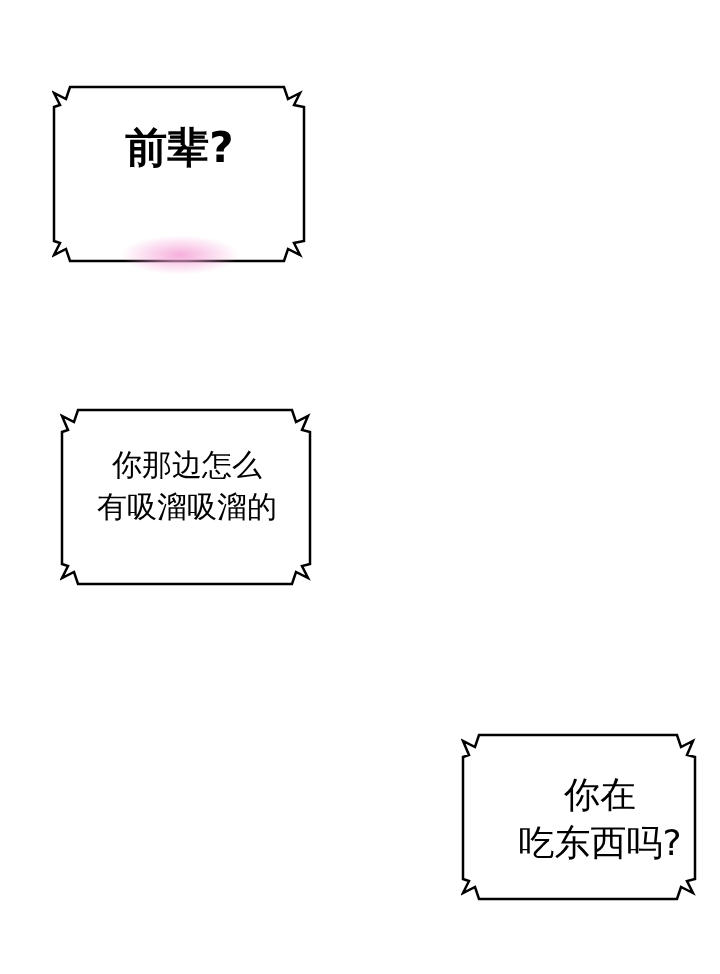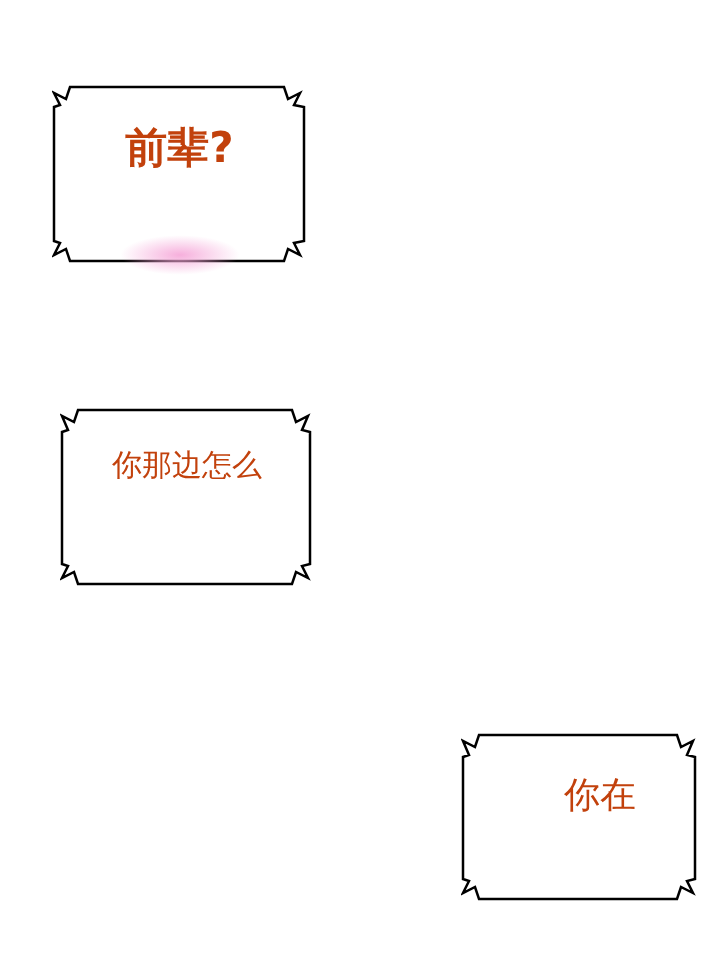--- a/index.html
+++ b/index.html
@@ -1,20 +1,20 @@
 <!DOCTYPE html>
 <html><head>
   <meta charset="utf-8">
   <style>
     html, body { margin:0; padding:0; background:#ffffff; }
     body { width:720px; height:974px; position:relative; overflow:hidden;
            font-family:"DejaVu Sans","Liberation Sans",sans-serif; }
     .bubble { position:absolute; }
     .bubble svg { position:absolute; left:0; top:0; }
-    .bubble .text { position:absolute; left:0; right:0; text-align:center; color:#c2410c; font-weight:bold; }
+    .bubble .text { position:absolute; left:0; right:0; text-align:center; color:#000000; font-weight:bold; }
     .line { display:block; white-space:nowrap; }
     .glow { position:absolute; border-radius:50%; }
   </style>
 </head>
 <body>
 
 <div class="bubble" style="left:52px;top:85px;width:255px;height:178px;">
   <svg width="255" height="178">
     <path d="M18 2 L232 2 L236 14 L248 8 L242 20 L252 22 L252 156 L242 158 L248 170 L236 164 L232 176 L18 176 L14 164 L2 170 L8 158 L2 156 L2 22 L8 20 L2 8 L14 14 Z" fill="#fff" stroke="#000" stroke-width="2.5"></path>
   </svg>
@@ -23,23 +23,25 @@
     <span class="line">前辈?</span>
   </div>
 </div>
 
 <div class="bubble" style="left:60px;top:408px;width:254px;height:222px;">
   <svg width="254" height="178">
     <path d="M18 2 L232 2 L236 14 L248 8 L242 22 L250 24 L250 156 L242 158 L248 170 L236 164 L232 176 L18 176 L14 164 L2 170 L8 158 L2 156 L2 24 L8 22 L2 8 L14 14 Z" fill="#fff" stroke="#000" stroke-width="2.5"></path>
   </svg>
   <div class="text" style="top:36px;font-size:30px;line-height:42px;font-weight:normal;">
     <span class="line">你那边怎么</span>
+    <span class="line">有吸溜吸溜的</span>
   </div>
 </div>
 
 <div class="bubble" style="left:461px;top:733px;width:238px;height:168px;">
   <svg width="238" height="168">
     <path d="M18 2 L216 2 L220 14 L232 8 L226 22 L234 24 L234 146 L226 148 L232 160 L220 154 L216 166 L18 166 L14 154 L2 160 L8 148 L2 146 L2 24 L8 22 L2 8 L14 14 Z" fill="#fff" stroke="#000" stroke-width="2.5"></path>
   </svg>
   <div class="text" style="top:38px;font-size:36px;line-height:48px;font-weight:normal;margin-left:40px;">
     <span class="line">你在</span>
+    <span class="line">吃东西吗?</span>
   </div>
 </div>
 
 </body></html>

